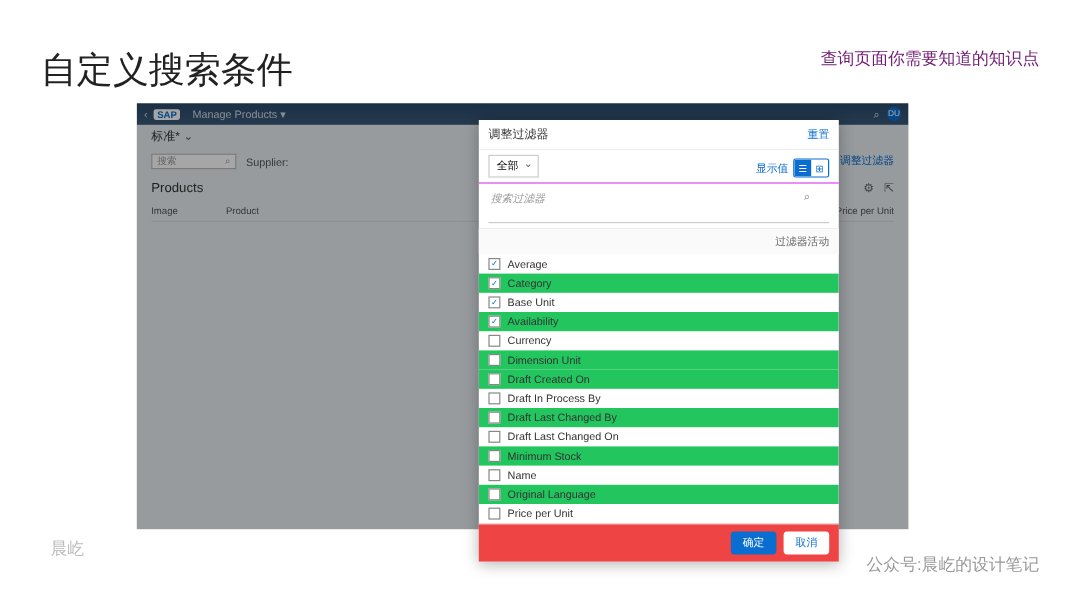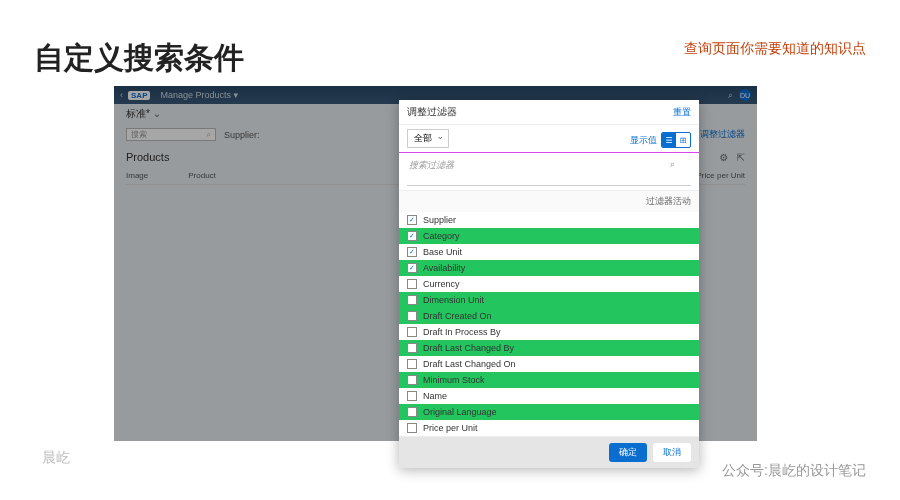--- a/index.html
+++ b/index.html
@@ -1,31 +1,31 @@
 <!DOCTYPE html>
 <html><head>
 <meta charset="utf-8">
 <style>
 *{margin:0;padding:0;box-sizing:border-box}
 body{width:900px;height:500px;font-family:Arial,"Microsoft YaHei",sans-serif;background:#fff;position:relative;overflow:hidden}
 .slide{width:900px;height:500px;position:relative}
-.title{position:absolute;top:38px;left:34px;font-size:30px;font-weight:700;color:#222}
-.subtitle{position:absolute;top:40px;right:34px;font-size:14px;color:#c2410c}
+.title{position:absolute;top:38px;left:34px;font-size:30px;font-weight:400;color:#222}
+.subtitle{position:absolute;top:40px;right:34px;font-size:14px;color:#701a75}
 .footer-l{position:absolute;bottom:33px;left:42px;font-size:14px;color:#bbb}
 .footer-r{position:absolute;bottom:20px;right:34px;font-size:14px;color:#999}
 .screenshot{position:absolute;top:86px;left:114px;width:643px;height:355px;background:#e8eef3;overflow:hidden}
 .app-header{height:18px;background:linear-gradient(#2a4a6a,#3a5a7a);display:flex;align-items:center;padding:0 6px;color:#d0dae4;font-size:9px}
 .logo{background:#fff;color:#0a6ed1;font-weight:700;padding:0 3px;border-radius:2px;font-size:8px;margin-right:10px}
 .app-title{flex:1}
 .hdr-ic{width:12px;height:12px;margin-left:6px;border-radius:50%}
 .avatar{background:#0a6ed1;color:#fff;display:flex;align-items:center;justify-content:center;font-size:7px}
 .subhdr{height:20px;display:flex;align-items:center;padding:0 12px;font-size:10px;color:#333}
 .subhdr .dd::after{content:" ⌄";color:#666}
 .filter-row{display:flex;align-items:center;padding:4px 12px;gap:8px;font-size:9px;color:#555}
-.search-box{width:90px;height:13px;border:1px solid #bbb;background:#fff;display:flex;align-items:center;padding:0 4px;font-size:8px;color:#999;justify-content:space-between}
+.search-box{width:71px;height:13px;border:1px solid #bbb;background:#fff;display:flex;align-items:center;padding:0 4px;font-size:8px;color:#999;justify-content:space-between}
 .go-btn{background:#0a6ed1;color:#fff;padding:2px 6px;border-radius:2px;font-size:8px}
 .link{color:#0a6ed1;font-size:9px}
 .content{padding:6px 12px}
 .products-row{display:flex;justify-content:space-between;align-items:center;margin-bottom:4px}
 .products-title{font-size:11px;color:#333}
 .tbl-hdr{display:flex;gap:40px;font-size:8px;color:#555;padding:4px 0;border-bottom:1px solid #ddd}
 .overlay{position:absolute;top:86px;left:114px;width:643px;height:355px;background:rgba(0,0,0,0.35)}
 .dialog{position:absolute;top:100px;left:399px;width:300px;background:#fff;box-shadow:0 2px 12px rgba(0,0,0,0.3);font-size:9px}
 .dlg-hdr{display:flex;justify-content:space-between;align-items:center;padding:5px 8px;border-bottom:1px solid #eee}
 .dlg-title{font-weight:400;color:#333;font-size:10px}
@@ -39,21 +39,21 @@
 .view-btn{width:14px;height:14px;display:flex;align-items:center;justify-content:center;font-size:8px}
 .view-btn.active{background:#0a6ed1;color:#fff}
 .view-btn:not(.active){color:#0a6ed1}
 .dlg-search{padding:4px 8px;border-bottom:1px solid #eee}
 .dlg-search-input{width:100%;border:none;border-bottom:1px solid #ccc;padding:2px 16px 13px 2px;font-size:9px;color:#999;font-style:italic;background:#fff;position:relative}
 .list-hdr{display:flex;justify-content:flex-end;padding:4px 8px;font-size:9px;color:#666;background:#fafafa}
 .filter-list{max-height:240px;overflow-y:auto}
 .filter-item{display:flex;align-items:center;padding:3px 8px;font-size:9px;color:#333}
 .filter-item.stripe{background:#22c55e}
 .cb{width:10px;height:10px;border:1px solid #888;margin-right:6px;display:flex;align-items:center;justify-content:center;font-size:7px;color:#0a6ed1;background:#fff}
-.dlg-ftr{display:flex;justify-content:flex-end;gap:6px;padding:6px 8px;border-top:1px solid #eee;background:#e5e5e5}
+.dlg-ftr{display:flex;justify-content:flex-end;gap:6px;padding:6px 8px;border-top:1px solid #eee;background:#ef4444}
 .btn{padding:3px 10px;font-size:9px;border-radius:3px}
 .btn-pri{background:#0a6ed1;color:#fff}
 .btn-sec{color:#0a6ed1;background:#fff}
 .share-ic{position:absolute;top:110px;right:160px;color:#666;font-size:10px}
 </style>
 </head>
 <body>
 
 <div class="slide">
   <div class="title">自定义搜索条件</div>
@@ -119,21 +119,21 @@
         <span style="float:right;font-style:normal;color:#888">⌕</span>
       </div>
     </div>
     <div class="list-hdr">
       <span>过滤器</span>
       <span>活动</span>
     </div>
     <div class="filter-list" id="flist">
         <div class="filter-item">
           <span class="cb">✓</span>
-          <span>Supplier</span>
+          <span>Average</span>
         </div>
         <div class="filter-item stripe">
           <span class="cb">✓</span>
           <span>Category</span>
         </div>
         <div class="filter-item">
           <span class="cb">✓</span>
           <span>Base Unit</span>
         </div>
         <div class="filter-item stripe">

